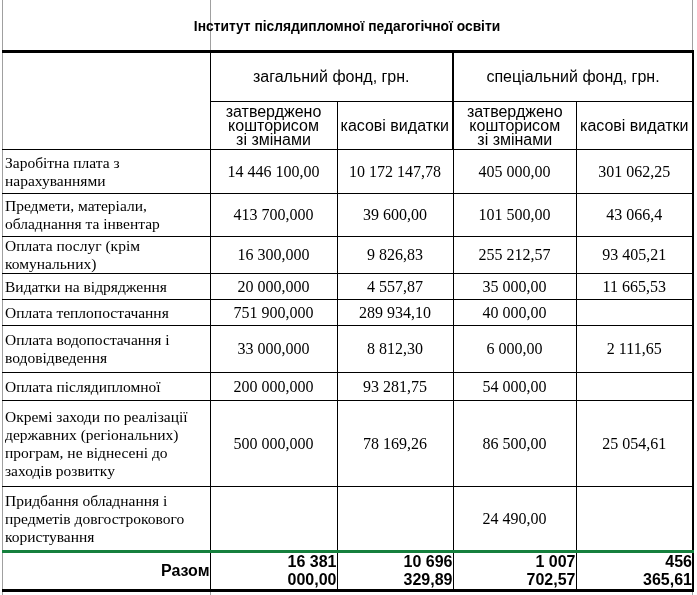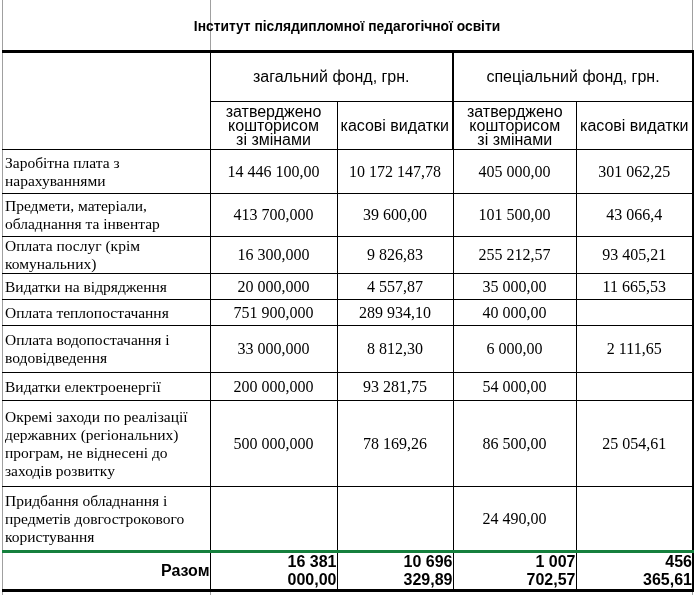--- a/index.html
+++ b/index.html
@@ -108,21 +108,21 @@
     <td class="num right-edge"></td>
   </tr>
   <tr style="height:47px">
     <td class="label" style="border-left:none;">Оплата водопостачання і водовідведення</td>
     <td class="num">33 000,000</td>
     <td class="num">8 812,30</td>
     <td class="num">6 000,00</td>
     <td class="num right-edge">2 111,65</td>
   </tr>
   <tr style="height:28px">
-    <td class="label" style="border-left:none;">Видатки електроенергії</td>
+    <td class="label" style="border-left:none;">Оплата післядипломної</td>
     <td class="num">200 000,000</td>
     <td class="num">93 281,75</td>
     <td class="num">54 000,00</td>
     <td class="num right-edge"></td>
   </tr>
   <tr style="height:86px">
     <td class="label" style="border-left:none;">Окремі заходи по реалізації державних (регіональних) програм, не віднесені до заходів розвитку</td>
     <td class="num">500 000,000</td>
     <td class="num">78 169,26</td>
     <td class="num">86 500,00</td>

